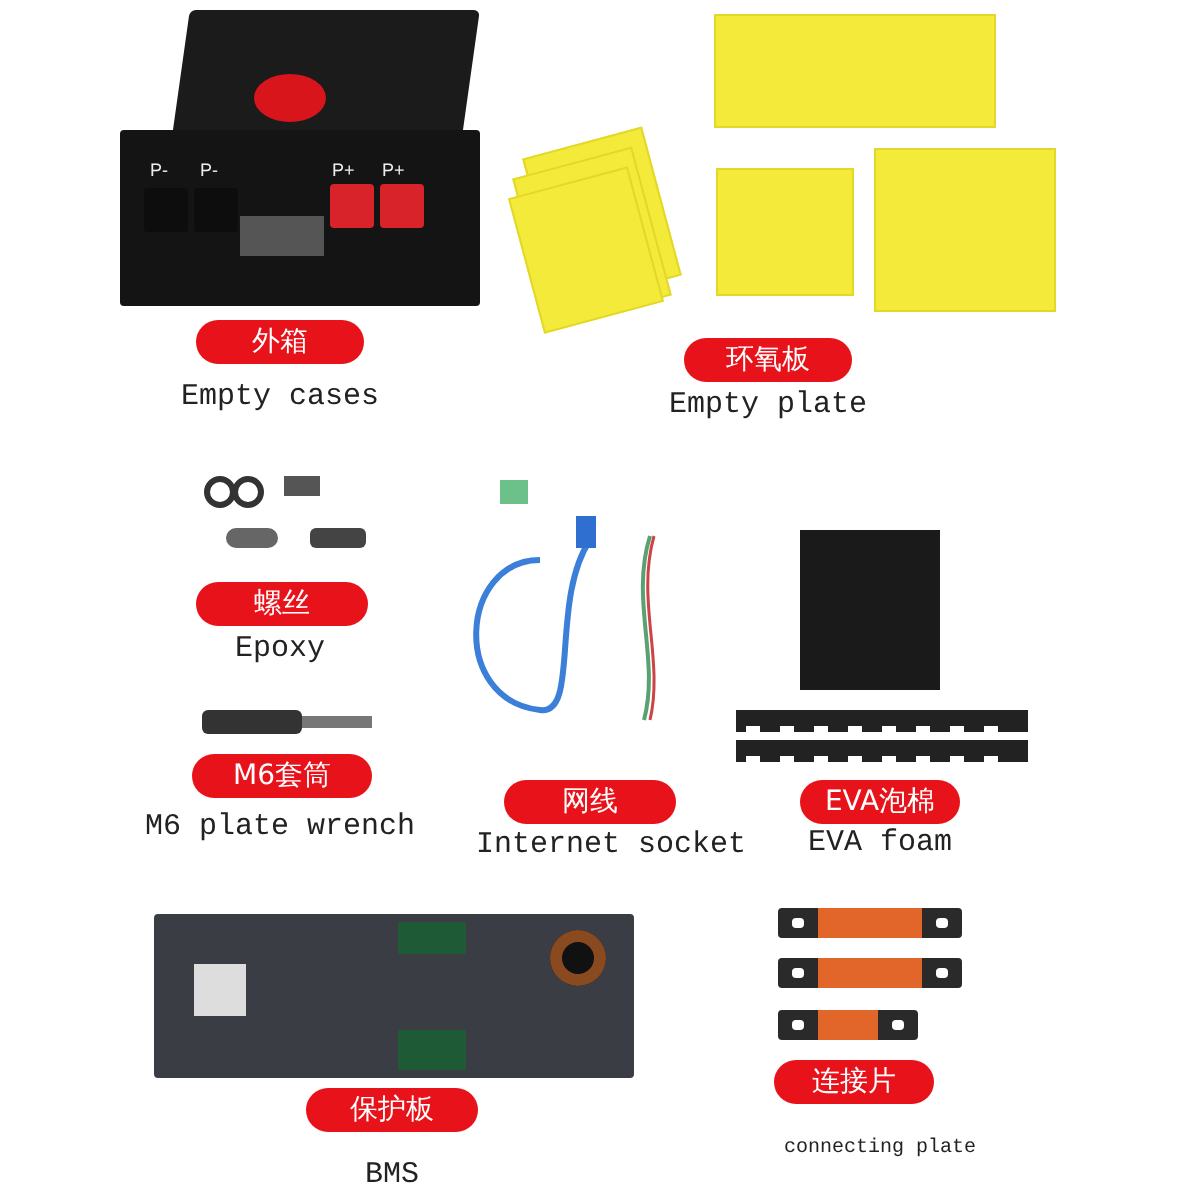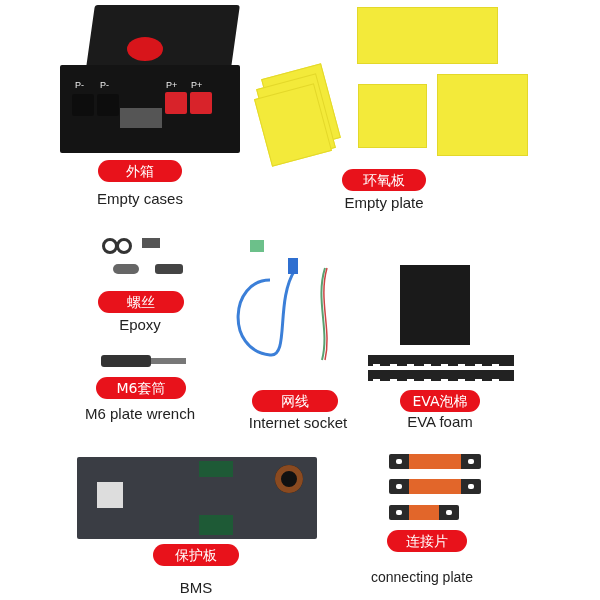--- a/index.html
+++ b/index.html
@@ -1,19 +1,19 @@
 <!DOCTYPE html>
 <html><head>
 <meta charset="utf-8">
 <style>
   html,body{margin:0;padding:0;background:#fff;}
   body{width:600px;height:600px;position:relative;overflow:hidden;font-family:"Liberation Sans","DejaVu Sans",sans-serif;}
   .abs{position:absolute;}
   .pill{position:absolute;background:#e8121b;color:#fff;border-radius:14px;text-align:center;font-family:"DejaVu Sans",sans-serif;font-size:14px;line-height:22px;height:22px;}
-  .cap{position:absolute;color:#222;font-size:15px;text-align:center;white-space:nowrap;}
+  .cap{position:absolute;color:#222;font-size:15px;text-align:center;white-space:nowrap;font-family:Liberation Mono, monospace;}
   
   .case-top{position:absolute;left:90px;top:5px;width:145px;height:70px;background:#1b1b1b;transform:skewX(-8deg);border-radius:3px;}
   .case-front{position:absolute;left:60px;top:65px;width:180px;height:88px;background:#141414;border-radius:2px;}
   .logo{position:absolute;left:127px;top:37px;width:36px;height:24px;border-radius:50%;background:#d8151b;}
   .term{position:absolute;width:22px;height:22px;border-radius:2px;}
   .tlabel{position:absolute;color:#eee;font-size:9px;}
   .yel{position:absolute;background:#f3ea3a;border:1px solid #e3d82a;}
   .foam{position:absolute;background:#1a1a1a;}
   .strip{position:absolute;left:368px;width:146px;height:11px;background:#222;}
   .hole{display:inline-block;width:7px;height:5px;background:#fff;margin:3px 5px 0 5px;}
@@ -102,13 +102,13 @@
     <div class="cu"></div>
     <span class="h" style="left:7px"></span>
     <span class="h" style="right:7px"></span>
   </div>
 <div class="bar" style="left:389px;top:505px;width:70px">
     <div class="cu"></div>
     <span class="h" style="left:7px"></span>
     <span class="h" style="right:7px"></span>
   </div>
 <div class="pill" style="left:387px;top:530px;width:80px">连接片</div>
-<div class="cap" style="left:362px;top:569px;width:120px;font-size:14px">connecting plate</div>
+<div class="cap" style="left:380px;top:569px;width:120px;font-size:10px">connecting plate</div>
 
 </body></html>

